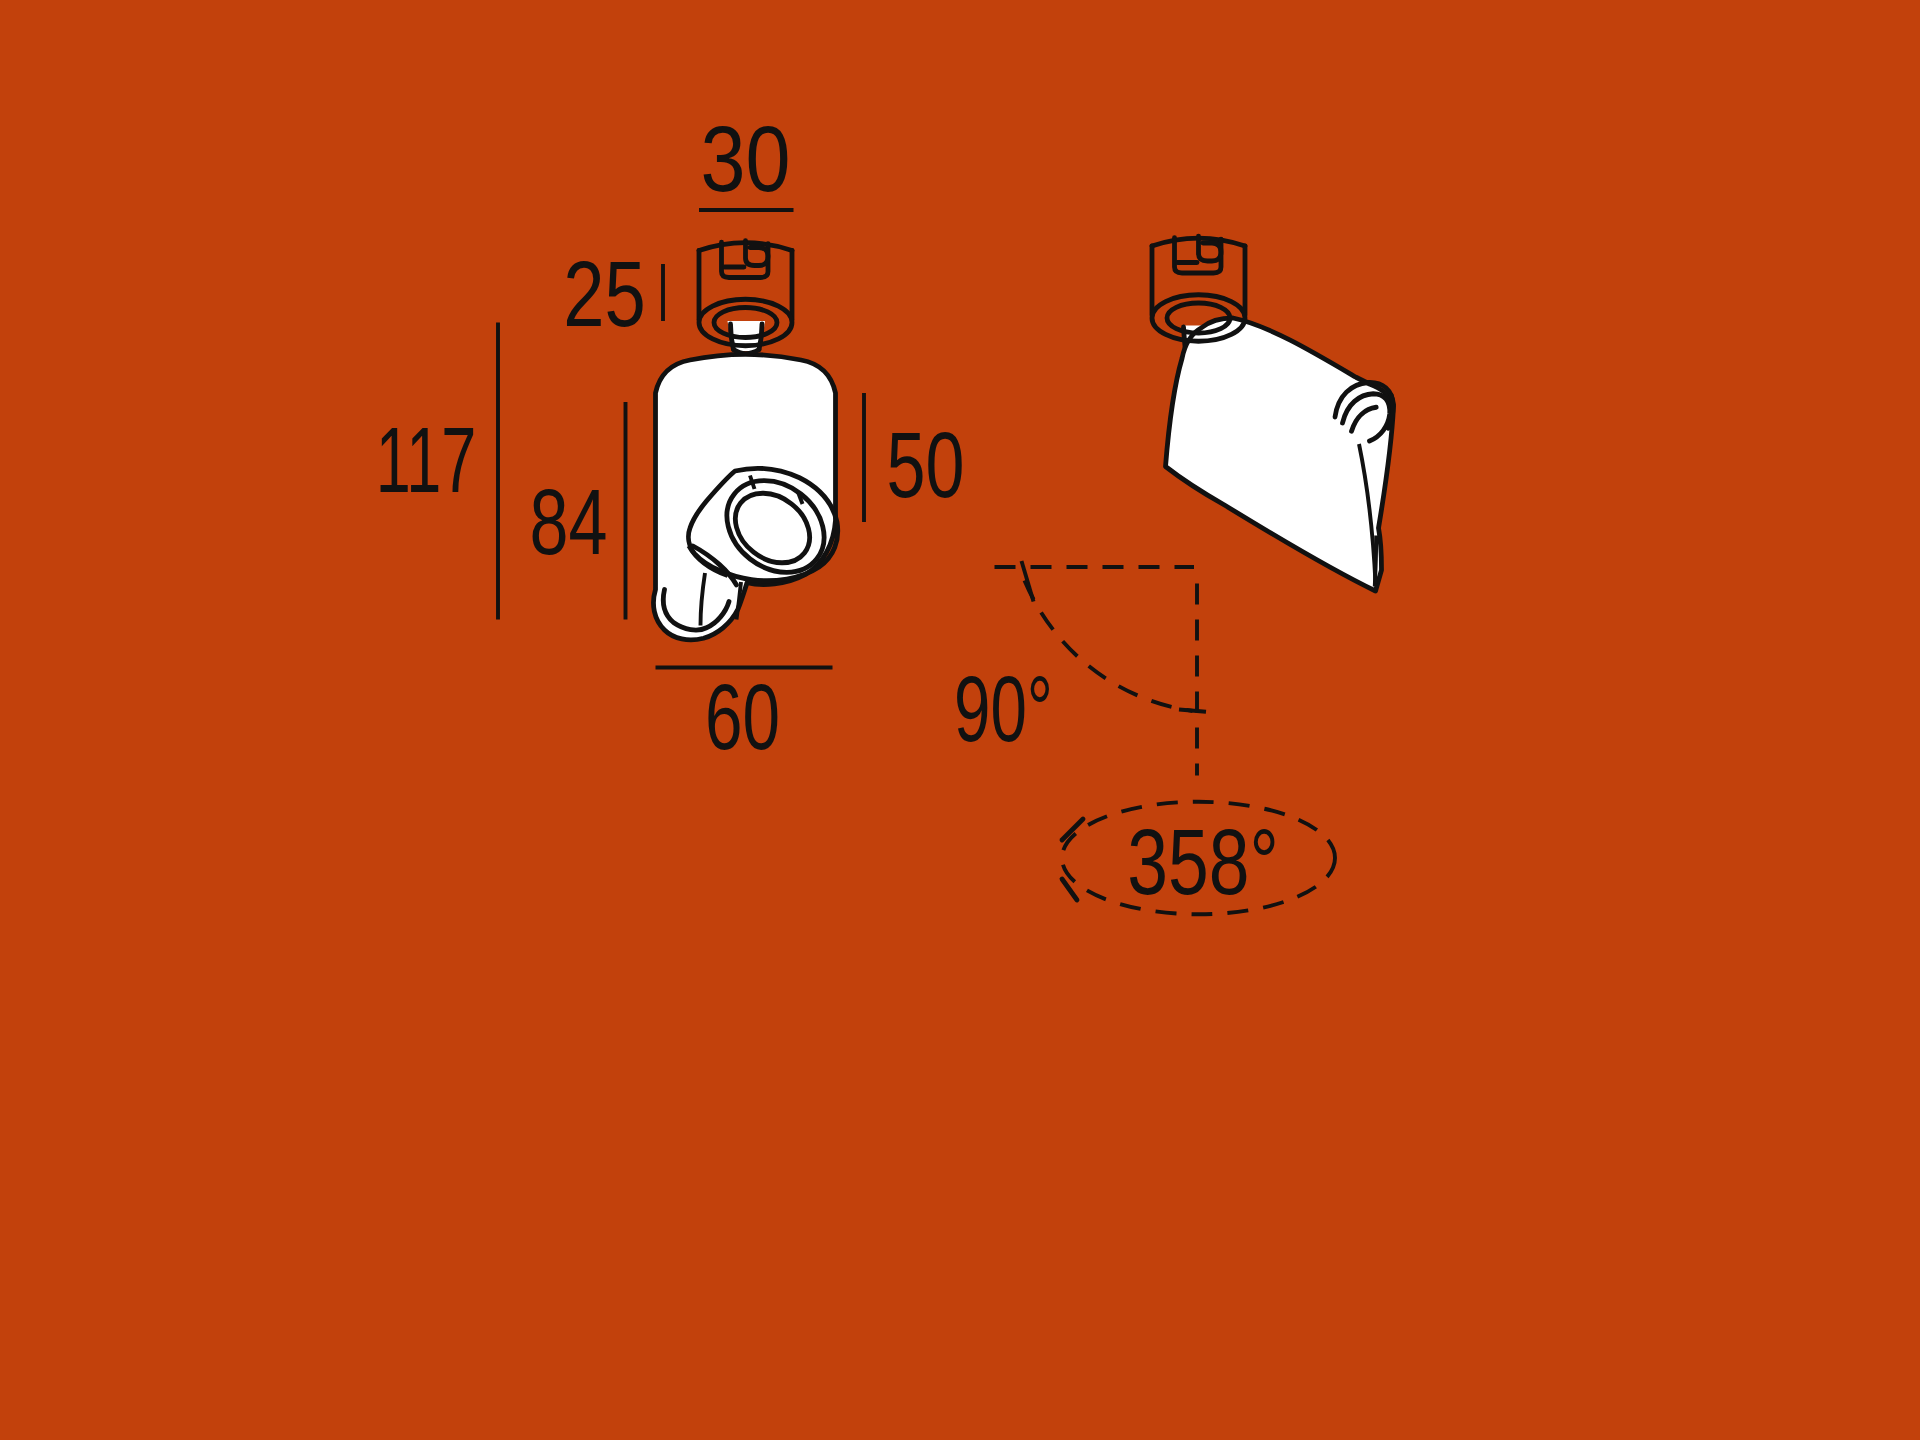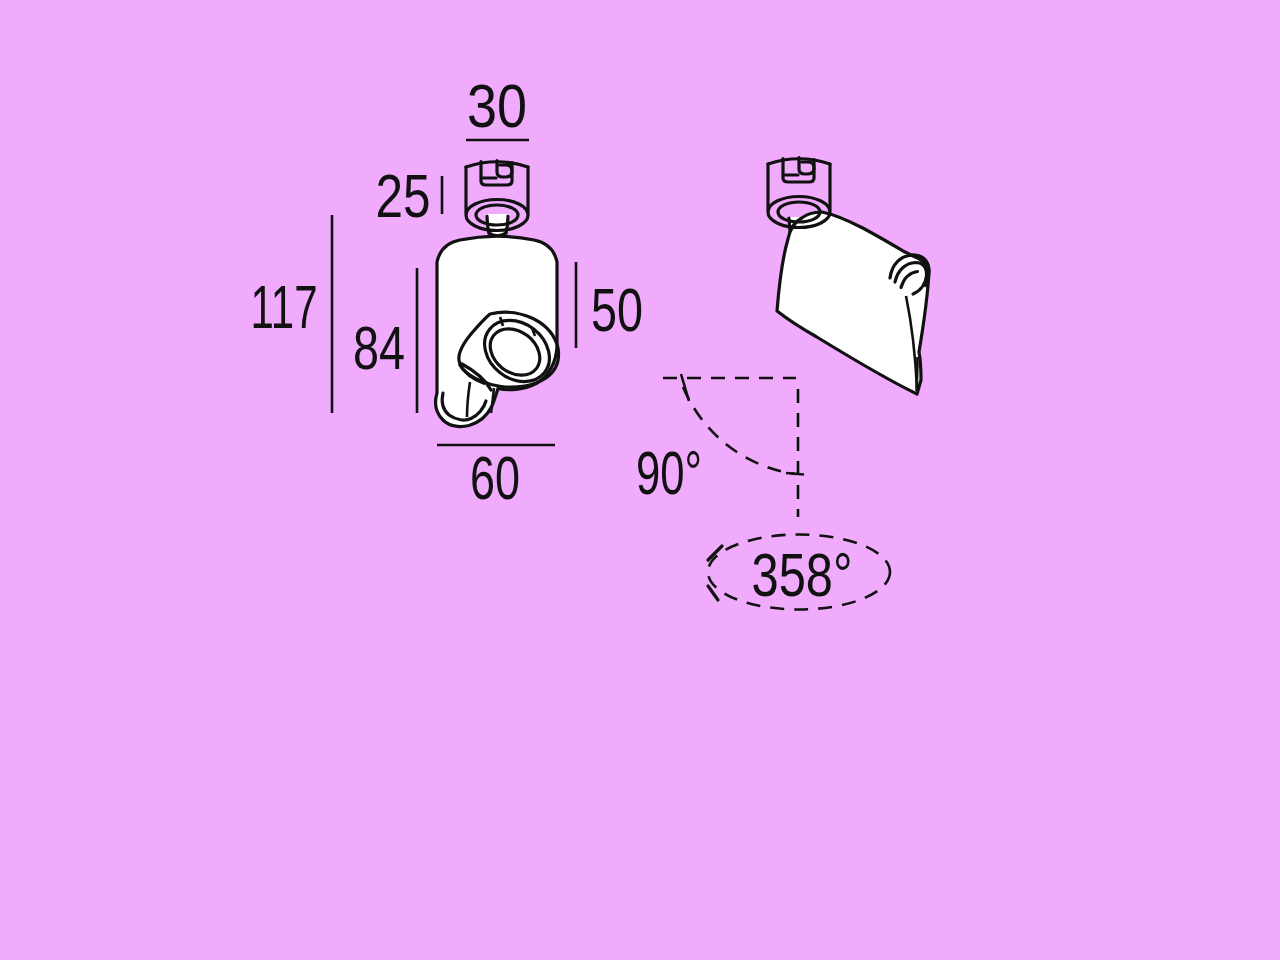--- a/index.html
+++ b/index.html
@@ -4,21 +4,21 @@
 <style>
   html, body {
     margin: 0;
     padding: 0;
     background: #ffffff;
   }
   .canvas {
     position: relative;
     width: 1280px;
     height: 960px;
-    background: #f0abfc;
+    background: #c2410c;
     overflow: hidden;
   }
   svg {
     display: block;
   }
   .outline {
     fill: none;
     stroke: #111111;
     stroke-width: 3.2;
     stroke-linecap: round;

